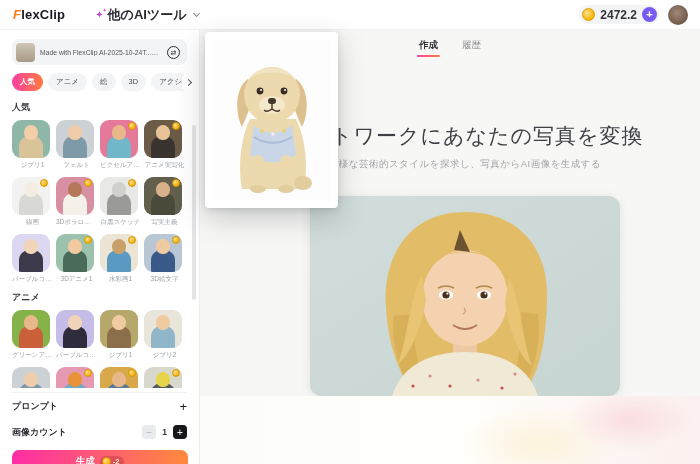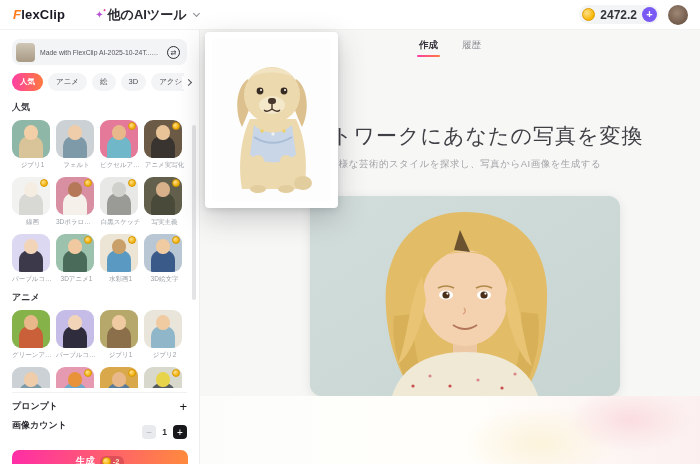--- a/index.html
+++ b/index.html
@@ -66,21 +66,21 @@
   .g-label { margin-top:3px; font-size:6.5px; color:#9aa0a6; text-align:center; white-space:nowrap;
     overflow:hidden; text-overflow:ellipsis; }
   .v-scrollbar { position:absolute; right:3px; top:95px; width:4px; height:175px;
     background:#e4e4e6; border-radius:2px; }
 
   .side-divider { margin:4px 12px 0 12px; border-top:1px solid #f1f1f1; }
   .prompt-row { margin:0 12px; height:26px; display:flex; align-items:center; justify-content:space-between;
     cursor:pointer; }
   .prompt-label, .count-label { font-size:9px; font-weight:bold; color:#2f2f36; }
   .prompt-plus { font-size:13px; color:#17171c; font-weight:400; line-height:1; }
-  .count-row { margin:0 12px; height:26px; display:flex; }
+  .count-row { margin:0 12px; height:26px; display:flex; align-items:center; }
   .count-controls { margin-left:auto; display:flex; align-items:center; gap:6px; }
   .step-btn { width:14px; height:14px; border-radius:4px; border:none; font-family:inherit;
     font-size:10px; line-height:13px; text-align:center; cursor:pointer; }
   .step-minus { background:#e9eaee; color:#b4b4ba; }
   .step-plus { background:#17171c; color:#fff; }
   .count-value { font-size:8.5px; color:#2f2f36; font-weight:bold; }
   .generate-btn { margin:5px 12px 0 12px; width:176px; height:23px; border:none; border-radius:7px;
     background:linear-gradient(90deg,#ff2da6,#ff8a3d); color:#fff; font-family:inherit;
     display:flex; align-items:center; justify-content:center; gap:5px; cursor:pointer; }
   .generate-label { font-size:9.5px; font-weight:bold; }

